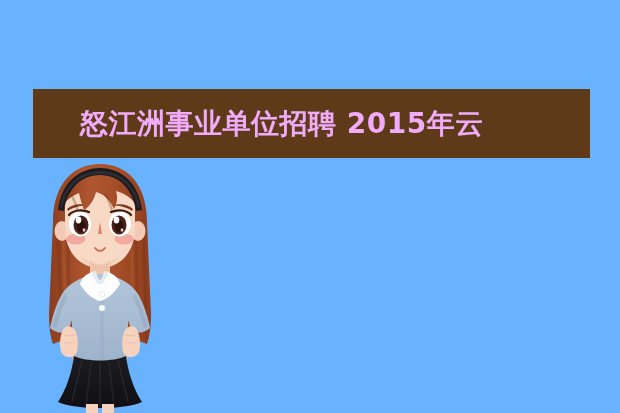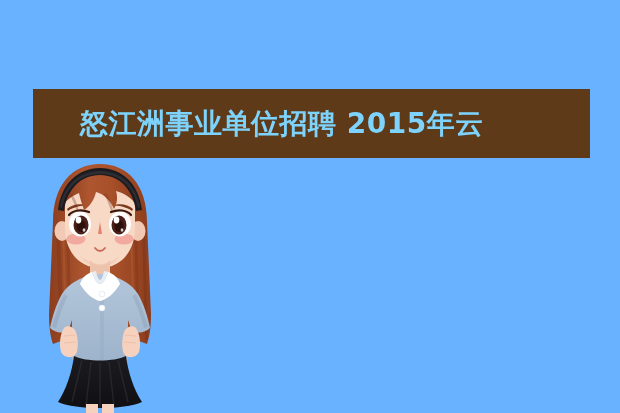--- a/index.html
+++ b/index.html
@@ -28,21 +28,21 @@
     top: 89px;
     width: 557px;
     height: 69px;
     background: #5e3a18;
     box-sizing: border-box;
     display: flex;
     align-items: center;
   }
   #title-text {
     margin-left: 47px;
-    color: #7dd3fc;
+    color: #f0abfc;
     font-size: 28px;
     font-weight: bold;
     letter-spacing: 0.5px;
     white-space: nowrap;
     line-height: 1;
     font-family: "DejaVu Sans", "Liberation Sans", sans-serif;
   }
 
   
   #character {

